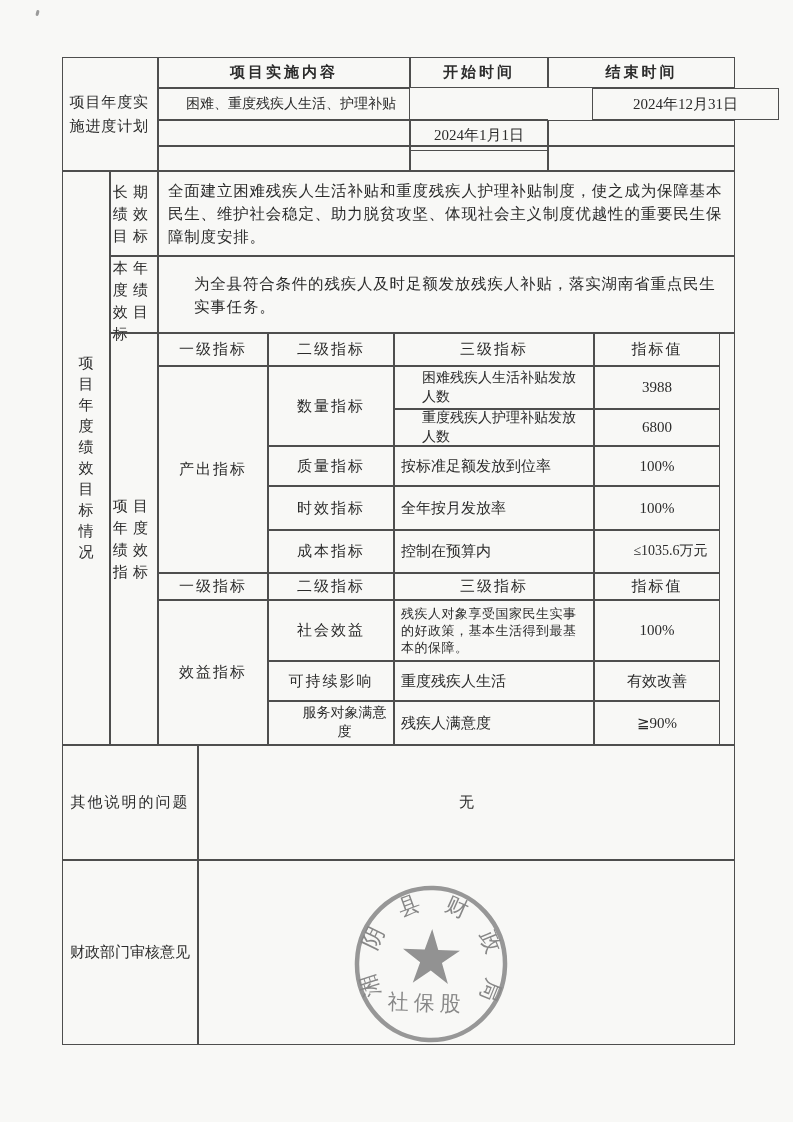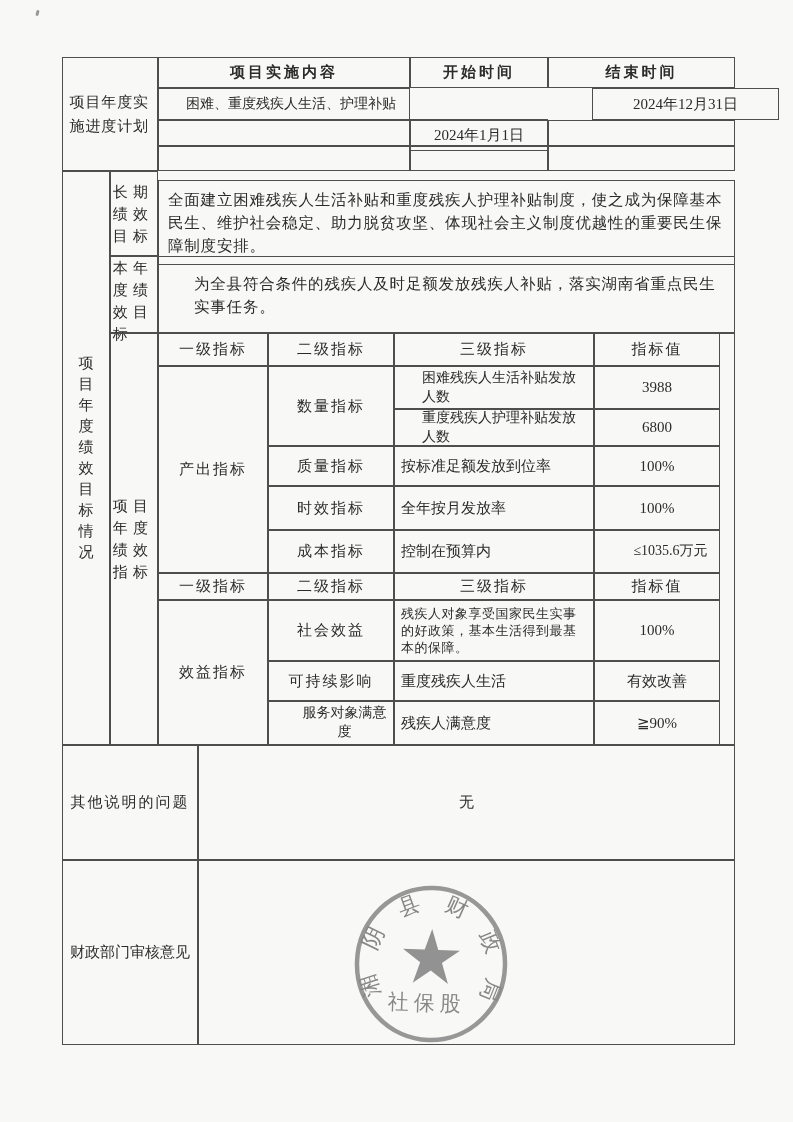--- a/index.html
+++ b/index.html
@@ -60,21 +60,21 @@
   <div class="cell" style="left:410px;top:146px;width:138px;height:25px;"></div>
   <div class="cell" style="left:548px;top:146px;width:187px;height:25px;"></div>
 
   <div class="cell" style="left:62px;top:171px;width:48px;height:574px;">
     <span class="vwrap">项目年度绩效目标情况</span>
   </div>
 
   <div class="cell" style="left:110px;top:171px;width:48px;height:85px;">
     <span class="w2">长期绩效目标</span>
   </div>
-  <div class="cell para leftal topal" style="left:158px;top:171px;width:577px;height:85px;margin-top:9px;">全面建立困难残疾人生活补贴和重度残疾人护理补贴制度，使之成为保障基本民生、维护社会稳定、助力脱贫攻坚、体现社会主义制度优越性的重要民生保障制度安排。</div>
+  <div class="cell para leftal topal" style="left:158px;top:171px;width:577px;height:85px;">全面建立困难残疾人生活补贴和重度残疾人护理补贴制度，使之成为保障基本民生、维护社会稳定、助力脱贫攻坚、体现社会主义制度优越性的重要民生保障制度安排。</div>
 
   <div class="cell" style="left:110px;top:256px;width:48px;height:77px;">
     <span class="w2">本年度绩效目标</span>
   </div>
   <div class="cell para leftal" style="left:158px;top:256px;width:577px;height:77px;padding-left:35px;">为全县符合条件的残疾人及时足额发放残疾人补贴，落实湖南省重点民生实事任务。</div>
 
   <div class="cell" style="left:110px;top:333px;width:48px;height:412px;">
     <span class="w2">项目年度绩效指标</span>
   </div>
 

